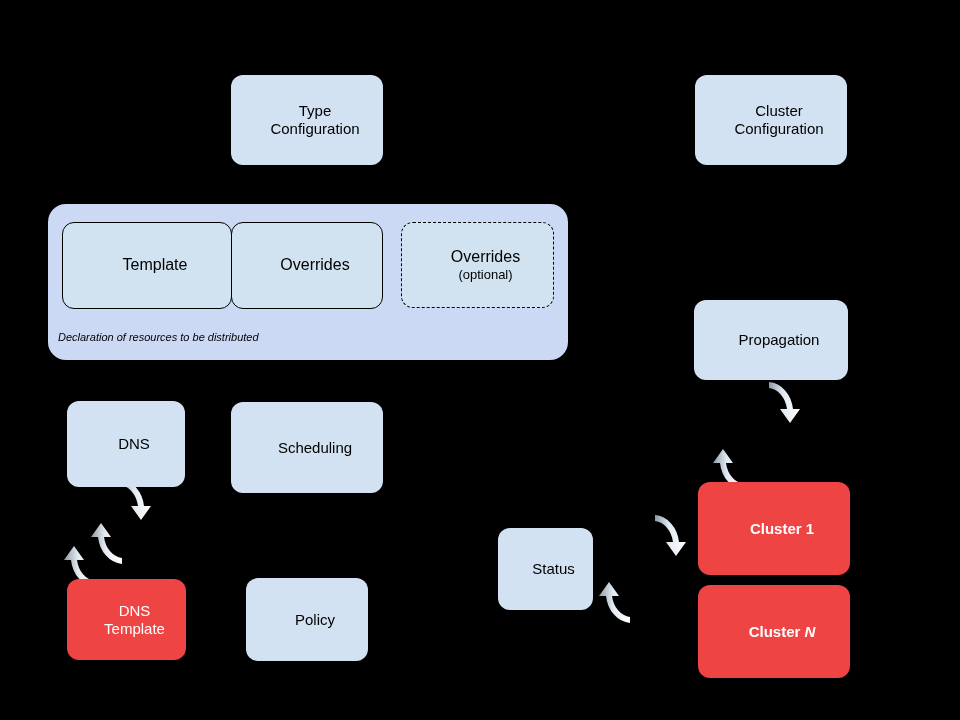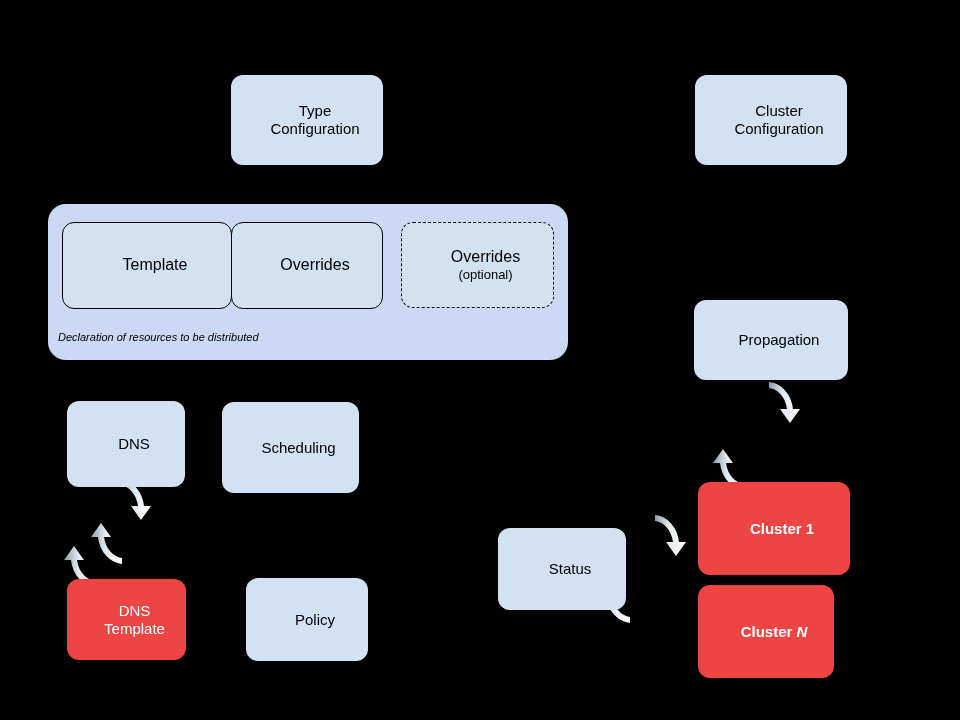--- a/index.html
+++ b/index.html
@@ -115,44 +115,44 @@
       <span class="sub">(optional)</span>
     </span>
   </div>
 
   <div id="decl-caption" style="left:58px;top:331px;">Declaration of resources to be distributed</div>
 
   <div class="node plain" style="left:67px;top:401px;width:118px;height:86px;">
     <span>DNS</span>
   </div>
 
-  <div class="node plain" style="left:222px;top:402px;width:137px;height:91px;">
+  <div class="node plain" style="left:231px;top:402px;width:152px;height:91px;">
     <span>Scheduling</span>
   </div>
 
   <div class="node blue" style="left:67px;top:579px;width:119px;height:81px;">
     <span>
       <span>DNS</span><br>
       <span>Template</span>
     </span>
   </div>
 
   <div class="node plain" style="left:246px;top:578px;width:122px;height:83px;">
     <span>Policy</span>
   </div>
 
   <div class="node plain" style="left:694px;top:300px;width:154px;height:80px;">
     <span>Propagation</span>
   </div>
 
-  <div class="node plain" style="left:498px;top:528px;width:128px;height:82px;">
+  <div class="node plain" style="left:498px;top:528px;width:95px;height:82px;">
     <span>Status</span>
   </div>
 
   <div class="node blue bold" style="left:698px;top:482px;width:152px;height:93px;">
     <span><span>Cluster </span><span>1</span></span>
   </div>
 
-  <div class="node blue bold" style="left:698px;top:585px;width:136px;height:93px;">
+  <div class="node blue bold" style="left:698px;top:585px;width:152px;height:93px;">
     <span><span>Cluster </span><span class="ital">N</span></span>
   </div>
 
 </div>
 
 </body></html>

